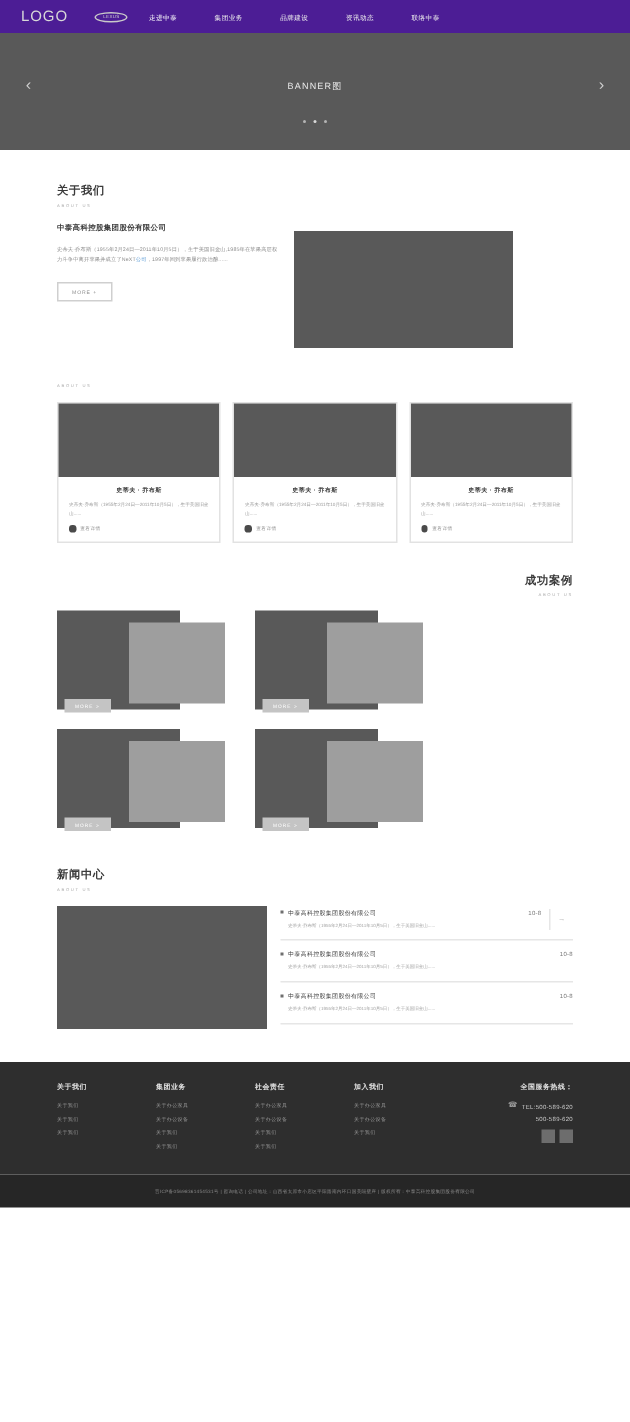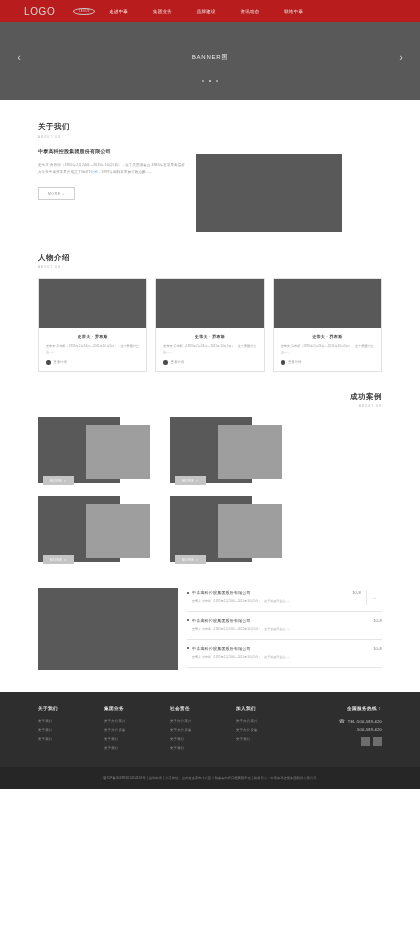--- a/index.html
+++ b/index.html
@@ -8,22 +8,22 @@
     font-family: "Liberation Sans", "DejaVu Sans", sans-serif;
     background:#ffffff;
     color:#444;
     font-size:5px;
     -webkit-font-smoothing:antialiased;
   }
   .page { width:420px; height:948px; position:relative; overflow:hidden; background:#fff; }
 
   
   .header {
-    height:22px; background:#b91c1c; display:flex; align-items:center;
-    padding:0 24px;
+    height:22px; background:#4c1d95; display:flex; align-items:center;
+    padding:0 14px;
   }
   .logo { font-size:10px; letter-spacing:.6px; color:#d8d8d8; font-weight:300; margin-right:18px;}
   .brandmark {
     width:22px; height:7px; border:.6px solid #c9c9c9; border-radius:50%;
     display:flex; align-items:center; justify-content:center;
     font-size:3px; color:#d0d0d0; letter-spacing:.2px; margin-right:14px; flex:none;
   }
   .nav { display:flex; align-items:center; gap:25px; }
   .nav-item { font-size:4.4px; color:#efefef; white-space:nowrap; letter-spacing:.3px; }
   .nav-item.active { color:#ffffff; }
@@ -165,21 +165,20 @@
         <div class="about-name">中泰高科控股集团股份有限公司</div>
         <div class="about-p"><span>史蒂夫·乔布斯（1955年2月24日—2011年10月5日），生于美国旧金山,1985年在苹果高层权力斗争中离开苹果并成立了NeXT</span><span class="hl">公司</span><span>，1997年回到苹果履行政治酿......</span></div>
         <div class="btn-more">MORE +</div>
       </div>
       <div class="about-img"></div>
     </div>
   </div>
 
   <div class="wrap people">
     <div class="sec-head">
-      <div class="sec-title">人物介绍</div>
       <div class="sec-sub">ABOUT US</div>
     </div>
     <div class="people-grid">
       <div class="p-card">
         <div class="p-photo"></div>
         <div class="p-body">
           <div class="p-name">史蒂夫 · 乔布斯</div>
           <div class="p-desc">史蒂夫·乔布斯（1955年2月24日—2011年10月5日），生于美国旧金山......</div>
           <div class="p-link">
             <span class="p-dot"></span>
@@ -239,20 +238,24 @@
         <div class="case">
           <div class="case-dark"></div>
           <div class="case-light"></div>
           <div class="case-btn">MORE &gt;</div>
         </div>
       </div>
     </div>
   </div>
 
   <div class="wrap news">
+    <div class="sec-head">
+      <div class="sec-title">新闻中心</div>
+      <div class="sec-sub">ABOUT US</div>
+    </div>
     <div class="news-row">
       <div class="news-img"></div>
       <div class="news-list">
         <div class="news-item">
           <div class="ni-main">
             <div class="ni-top">
               <div class="ni-title-wrap">
                 <span class="ni-bullet"></span>
                 <span class="ni-title">中泰高科控股集团股份有限公司</span>
               </div>

